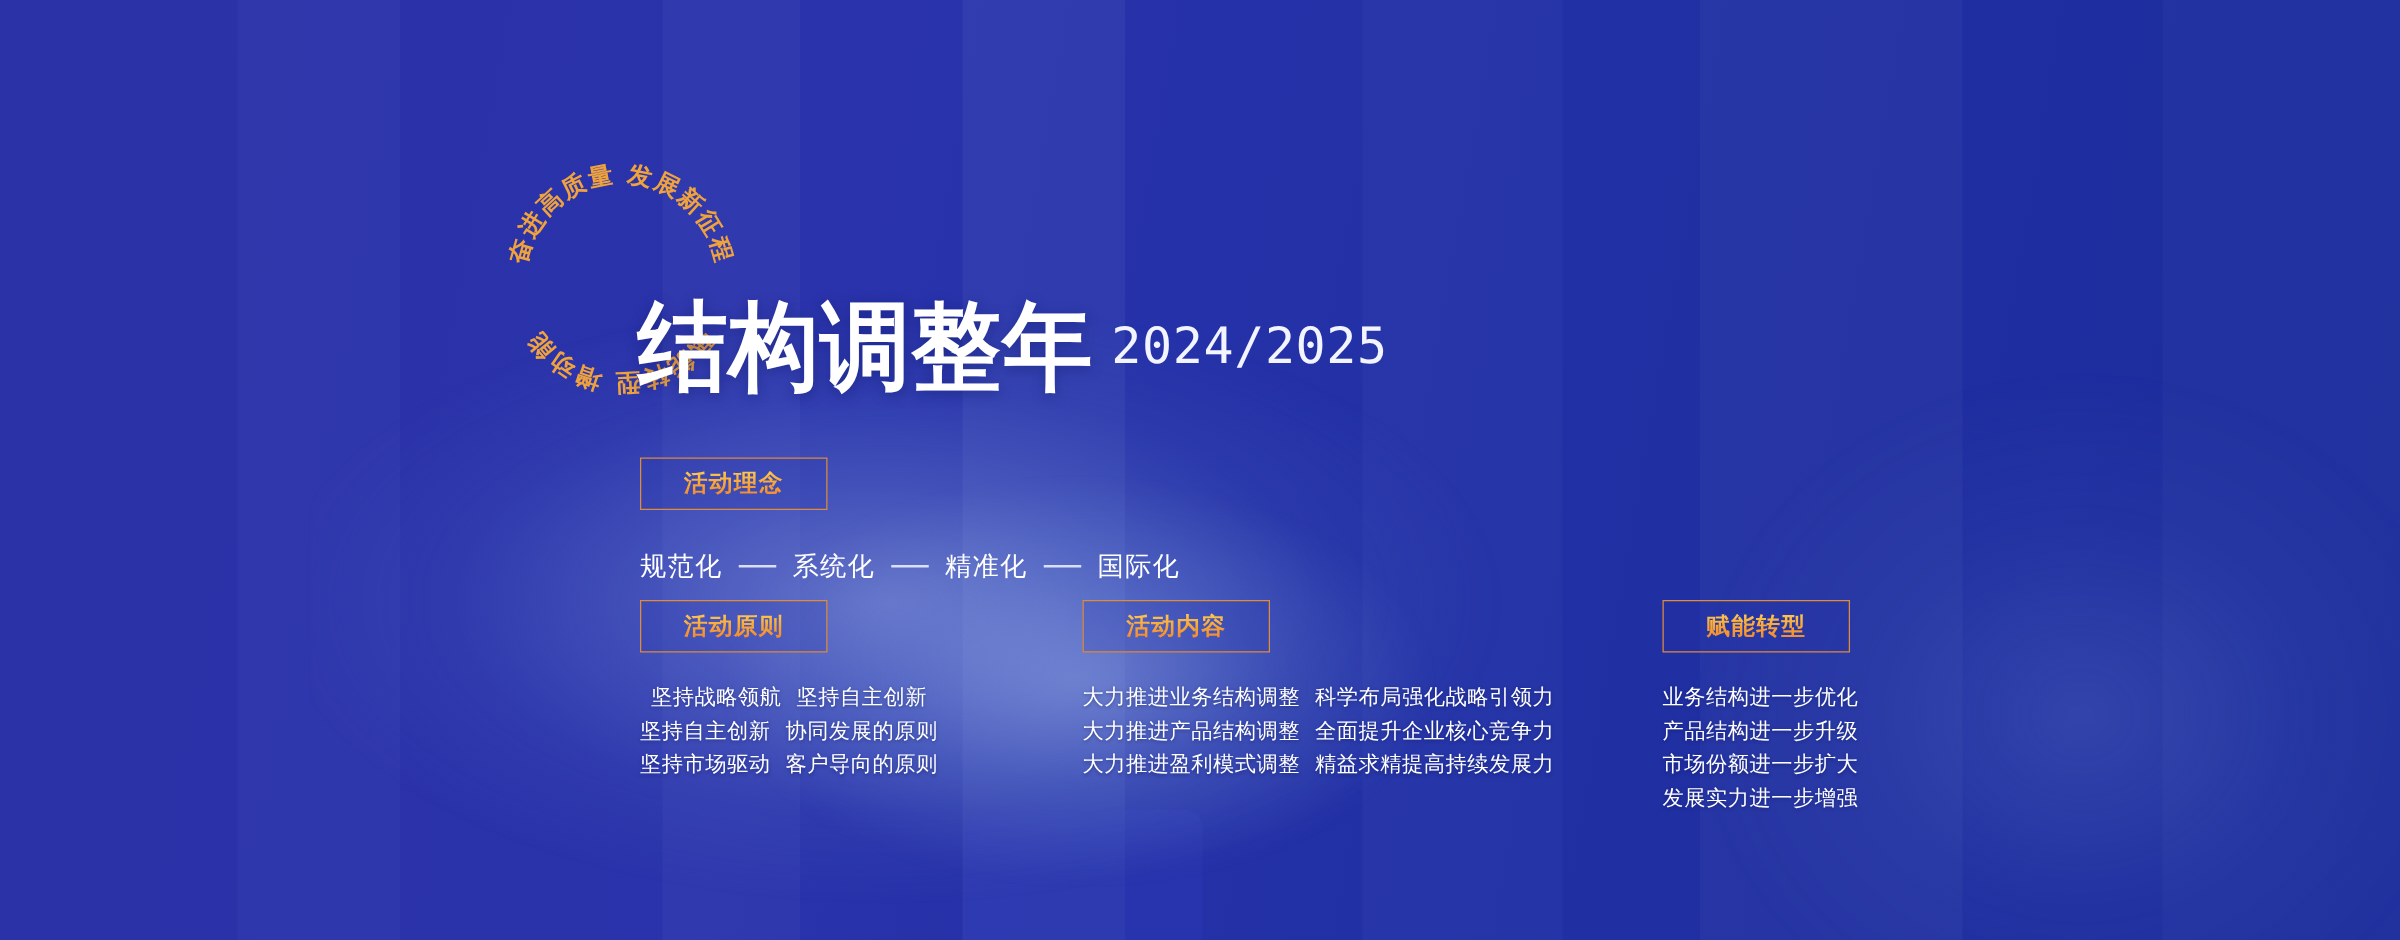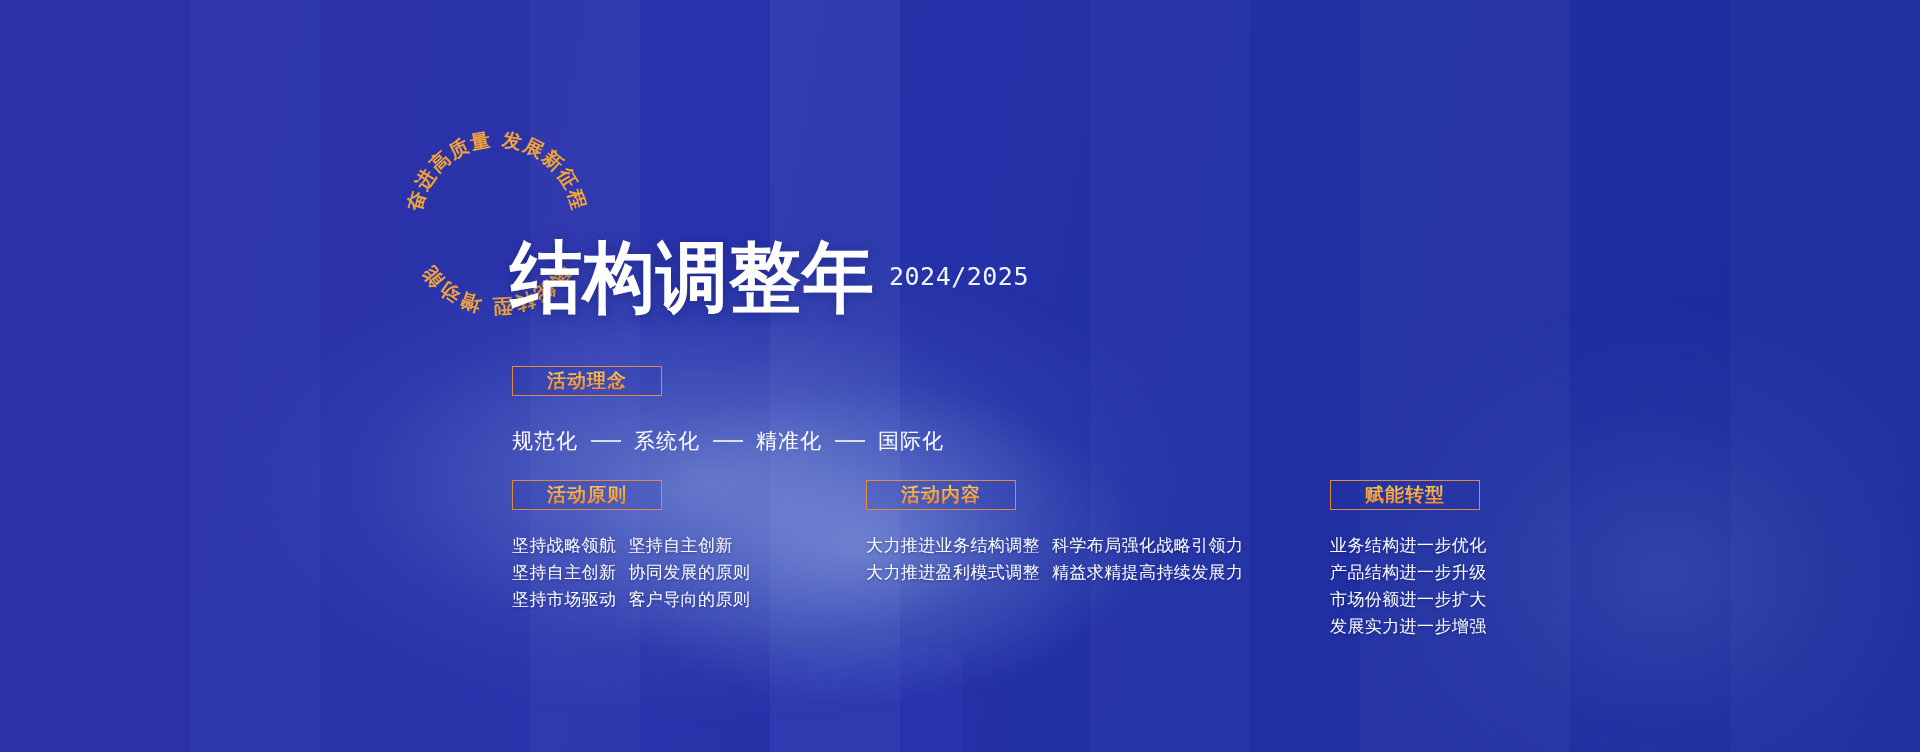--- a/index.html
+++ b/index.html
@@ -135,35 +135,35 @@
     font-weight: 900;
     color: #ffffff;
     letter-spacing: 1px;
     transform: scaleY(1.08);
     transform-origin: bottom left;
     text-shadow: 0 2px 10px rgba(10,20,90,0.35);
     white-space: nowrap;
   }
   .year {
     font-family: "DejaVu Sans Mono", "Liberation Mono", monospace;
-    font-size: 25px;
+    font-size: 40px;
     font-weight: 400;
     color: #f2f4ff;
     letter-spacing: 0.5px;
     padding-bottom: 7px;
     white-space: nowrap;
   }
 
   
   .badge {
     display: inline-flex;
     align-items: center;
     justify-content: center;
     box-sizing: border-box;
-    height: 30px;
+    height: 42px;
     min-width: 150px;
     padding: 0 16px;
     border: 1px solid #e08b3a;
     background: rgba(36,52,170,0.22);
   }
   .badge-text {
     font-family: "DejaVu Sans", "Liberation Sans", sans-serif;
     font-size: 19px;
     font-weight: 900;
     letter-spacing: 1px;
@@ -209,20 +209,21 @@
   }
   .col-item {
     display: flex;
     gap: 12px;
     color: #ffffff;
     font-size: 17px;
     line-height: 27px;
     letter-spacing: 0.4px;
     white-space: nowrap;
     text-shadow: 0 1px 3px rgba(10,20,80,0.45);
+    justify-content: center;
   }
   .col-item .a { }
   .col-item .b { }
 
   #col1 { left: 512px; }
   #col2 { left: 866px; }
   #col3 { left: 1330px; }
 </style>
 </head>
 <body>
@@ -311,20 +312,24 @@
     <div class="col" id="col2">
       <div class="badge">
         <span class="badge-text">活动内容</span>
       </div>
       <div class="col-list">
           <div class="col-item">
             <span class="a">大力推进业务结构调整</span>
             <span class="b">科学布局强化战略引领力</span>
           </div>
           <div class="col-item">
+            <span class="a">大力推进产品结构调整</span>
+            <span class="b">全面提升企业核心竞争力</span>
+          </div>
+          <div class="col-item">
             <span class="a">大力推进盈利模式调整</span>
             <span class="b">精益求精提高持续发展力</span>
           </div>
         </div>
     </div>
 
     <div class="col" id="col3">
       <div class="badge">
         <span class="badge-text">赋能转型</span>
       </div>

